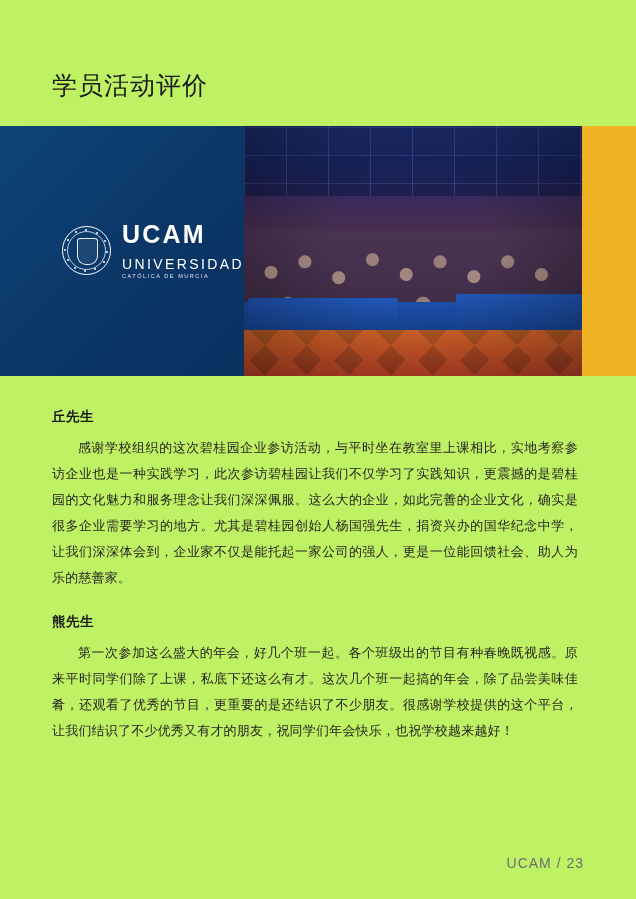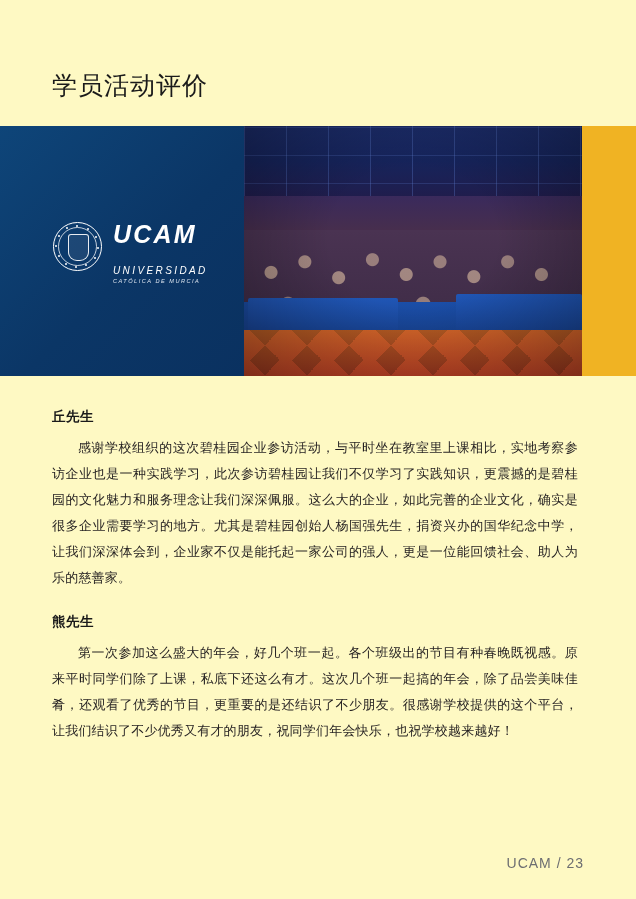--- a/index.html
+++ b/index.html
@@ -13,21 +13,21 @@
     font-family: "Liberation Sans", sans-serif;
     color: #231f20;
     position: relative;
     overflow: hidden;
   }
 
   .page {
     position: relative;
     width: 636px;
     height: 899px;
-    background: #fef9c3;
+    background: #bef264;
   }
 
   
   .page-title {
     position: absolute;
     left: 52px;
     top: 68px;
     font-size: 25px;
     line-height: 34px;
     letter-spacing: 1px;
@@ -50,26 +50,25 @@
     height: 250px;
     background: #0d3d6e;
     background: linear-gradient(135deg, #0e4579 0%, #0b3666 55%, #0a3160 100%);
     position: relative;
     flex: 0 0 244px;
   }
 
   
   .logo-lockup {
     position: absolute;
-    left: 53px;
+    left: 62px;
     top: 96px;
     display: flex;
-    align-items: flex-start;
+    align-items: center;
     gap: 11px;
-    font-style: italic;
   }
   .crest {
     width: 47px;
     height: 47px;
     border-radius: 50%;
     border: 1.6px solid #ffffff;
     position: relative;
     flex: 0 0 47px;
   }
   .crest::before {
@@ -109,24 +108,24 @@
     color: #ffffff;
     line-height: 1;
   }
   .wordmark .wm-main {
     font-size: 25px;
     letter-spacing: 2.2px;
     font-weight: bold;
     display: block;
   }
   .wordmark .wm-sub {
-    font-size: 10px;
+    font-size: 14px;
     letter-spacing: 2.4px;
     display: block;
-    margin-top: 19px;
+    margin-top: 10px;
   }
   .wordmark .wm-sub2 {
     font-size: 5.6px;
     letter-spacing: 1.5px;
     display: block;
     margin-top: 3px;
     color: #dfe7f1;
   }
 
   

